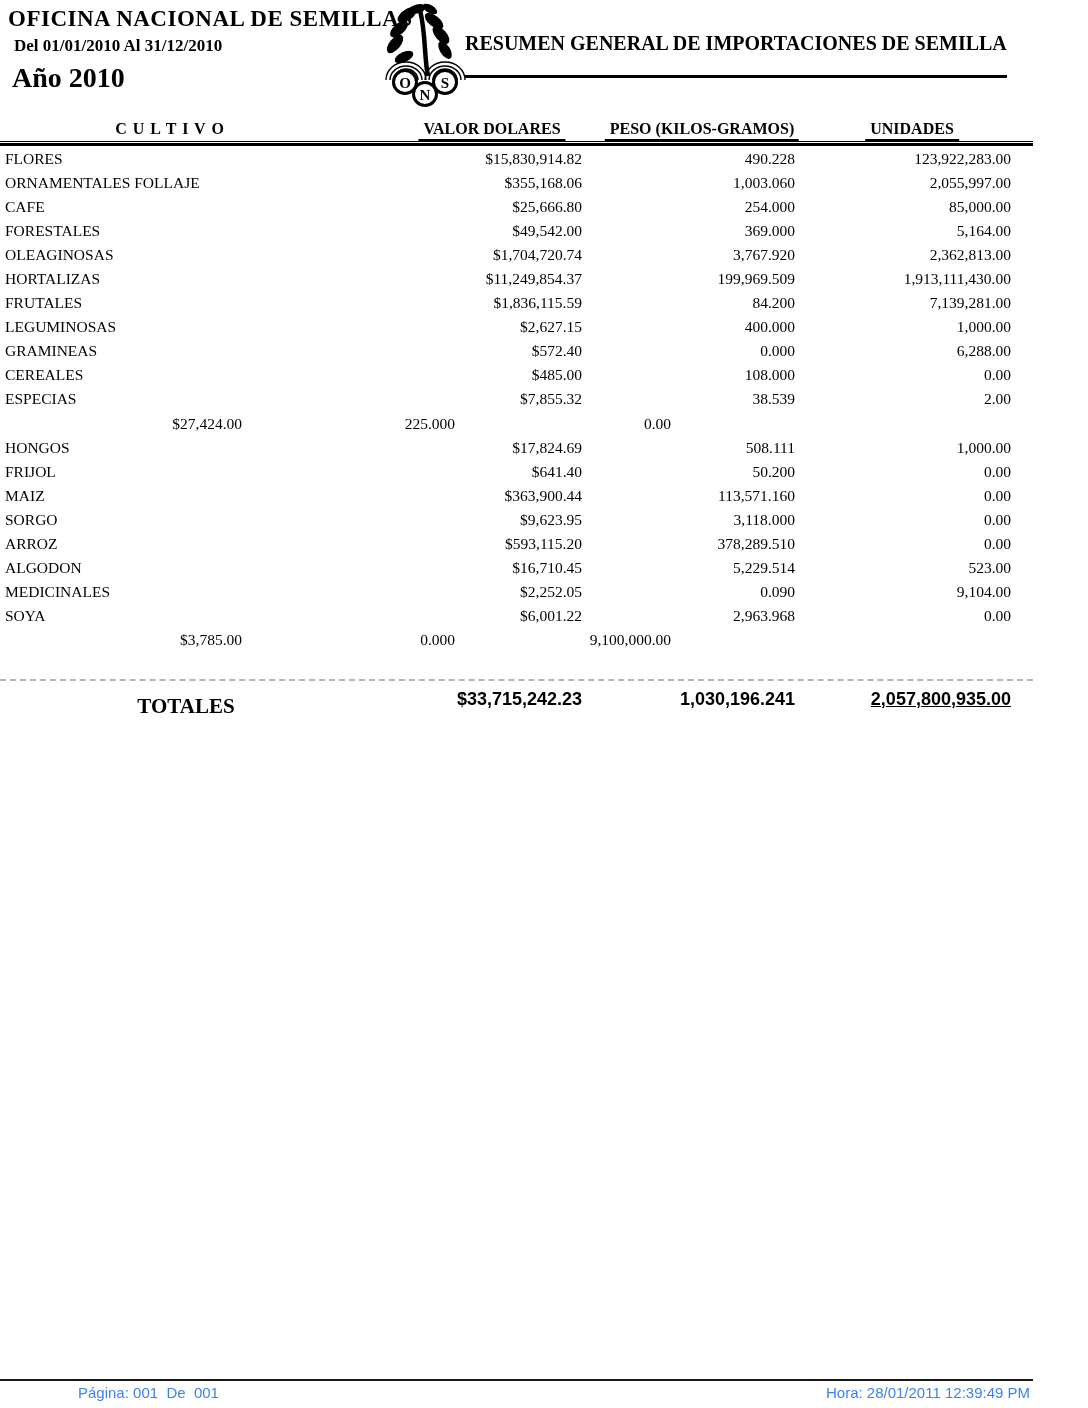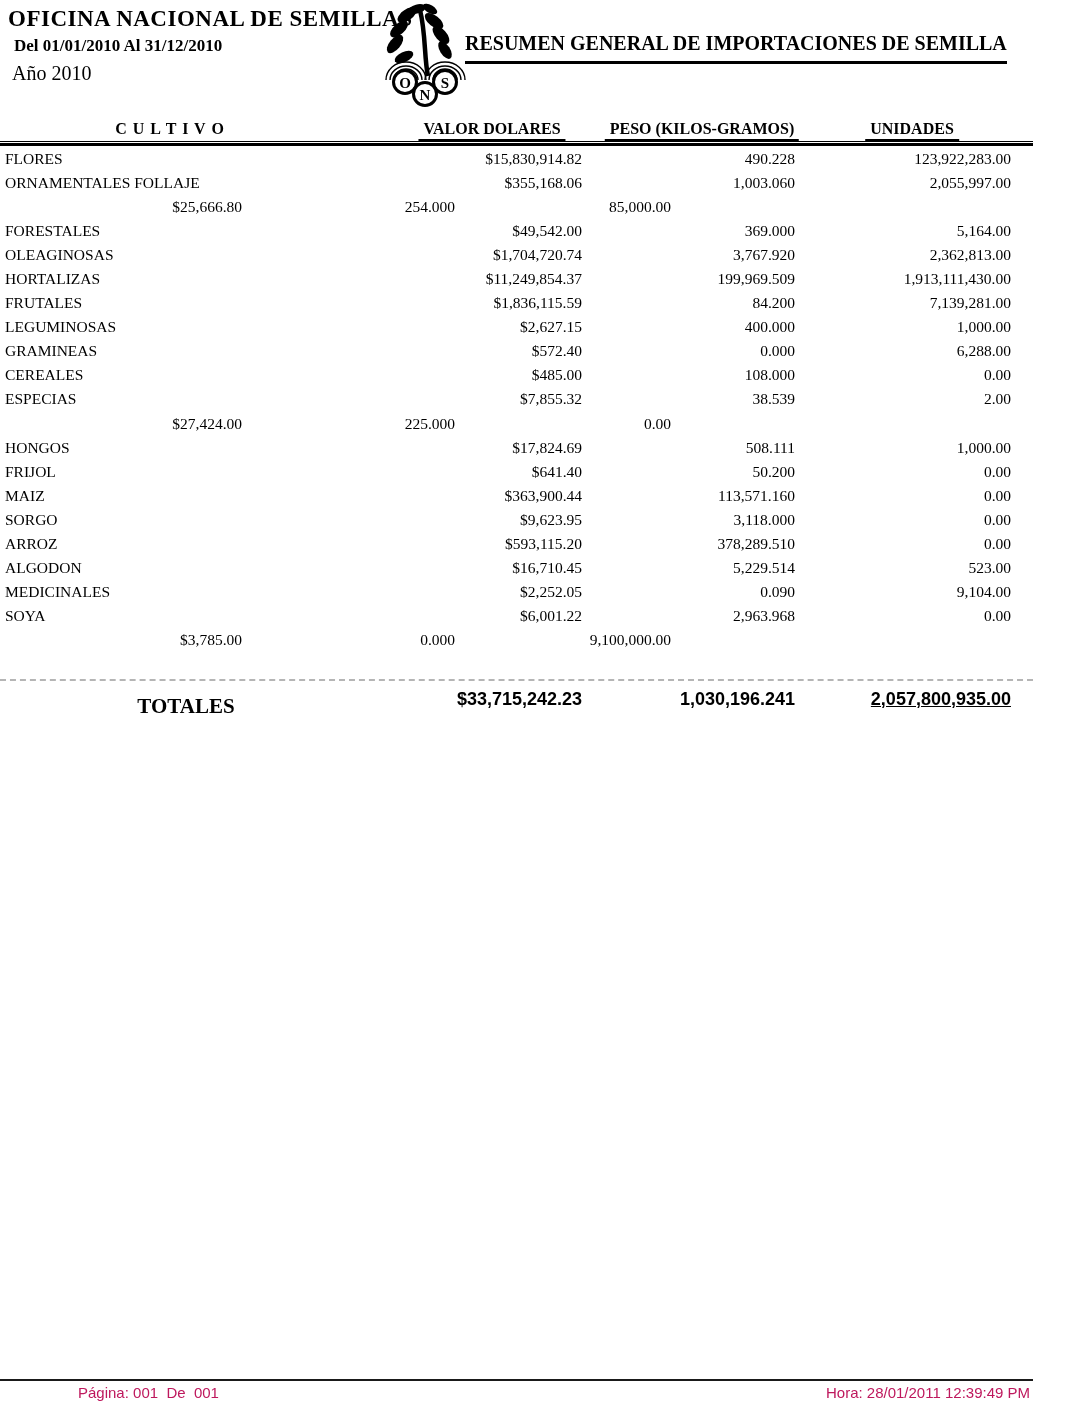--- a/index.html
+++ b/index.html
@@ -17,31 +17,31 @@
     font-size:23px;font-weight:bold;letter-spacing:.5px;
     white-space:pre;
   }
   .date-range{
     position:absolute;left:14px;top:36px;
     font-size:17px;font-weight:bold;
     white-space:pre;
   }
   .year-label{
     position:absolute;left:12px;top:62px;
-    font-size:20px;font-weight:normal;
+    font-size:28px;font-weight:bold;
     white-space:pre;
   }
   .logo{
     position:absolute;left:383px;top:2px;width:85px;height:108px;
   }
   .report-title{
     position:absolute;left:465px;top:32px;
     font-size:20px;font-weight:bold;
     border-bottom:3px solid #000;
-    padding-bottom:6px;
+    padding-bottom:20px;
     white-space:pre;
   }
   
   .th{
     position:absolute;top:120px;
     transform:translateX(-50%);
     font-size:16px;font-weight:bold;
     white-space:pre;
   }
   .th.underlined{border-bottom:2px solid #000;padding:0 5px 1px 5px;text-align:center;}
@@ -74,21 +74,21 @@
     font-size:18px;font-weight:bold;white-space:pre;
   }
   .t-valor{width:250px;padding-right:8px;text-align:right;box-sizing:border-box;}
   .t-peso{width:210px;padding-right:5px;text-align:right;box-sizing:border-box;}
   .t-unidades{width:225px;padding-right:14px;text-align:right;box-sizing:border-box;text-decoration:underline;}
   
   .footer-rule{position:absolute;left:0;top:1379px;width:1033px;height:2px;background:#1a1a1a;}
   .footer-text{
     position:absolute;top:1384px;
     font-family:"Liberation Sans", sans-serif;
-    font-size:15px;color:#be185d;white-space:pre;
+    font-size:15px;color:#3b82f6;white-space:pre;
   }
   .page-label{left:78px;}
   .time-label{right:58px;}
 </style>
 </head>
 <body>
 
 <div class="page">
 
   <div class="org-name">OFICINA NACIONAL DE SEMILLAS</div>
@@ -145,20 +145,21 @@
         <span class="cell c-peso">490.228</span>
         <span class="cell c-unidades">123,922,283.00</span>
       </div>
       <div class="trow">
         <span class="cell c-cultivo">ORNAMENTALES FOLLAJE</span>
         <span class="cell c-valor">$355,168.06</span>
         <span class="cell c-peso">1,003.060</span>
         <span class="cell c-unidades">2,055,997.00</span>
       </div>
       <div class="trow">
+        <span class="cell c-cultivo">CAFE</span>
         <span class="cell c-valor">$25,666.80</span>
         <span class="cell c-peso">254.000</span>
         <span class="cell c-unidades">85,000.00</span>
       </div>
       <div class="trow">
         <span class="cell c-cultivo">FORESTALES</span>
         <span class="cell c-valor">$49,542.00</span>
         <span class="cell c-peso">369.000</span>
         <span class="cell c-unidades">5,164.00</span>
       </div>

